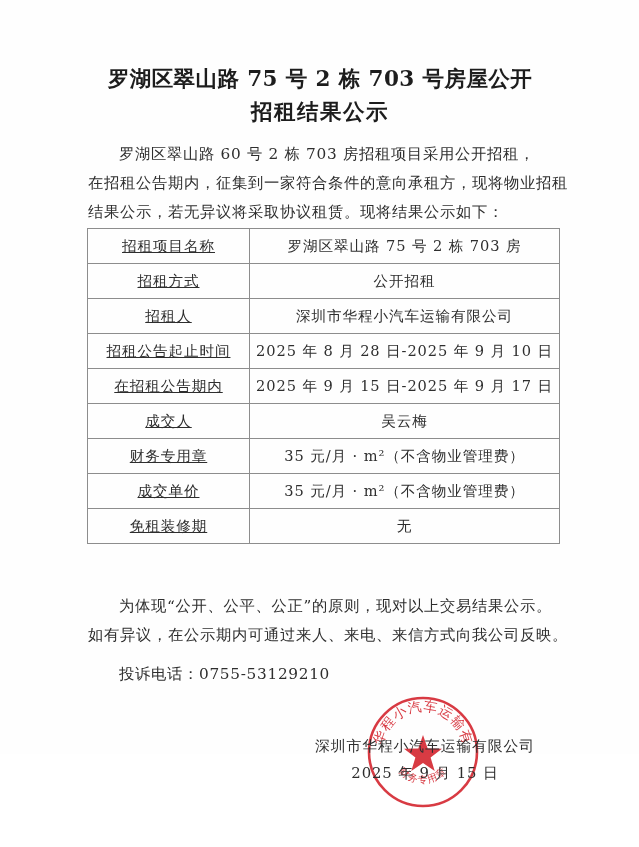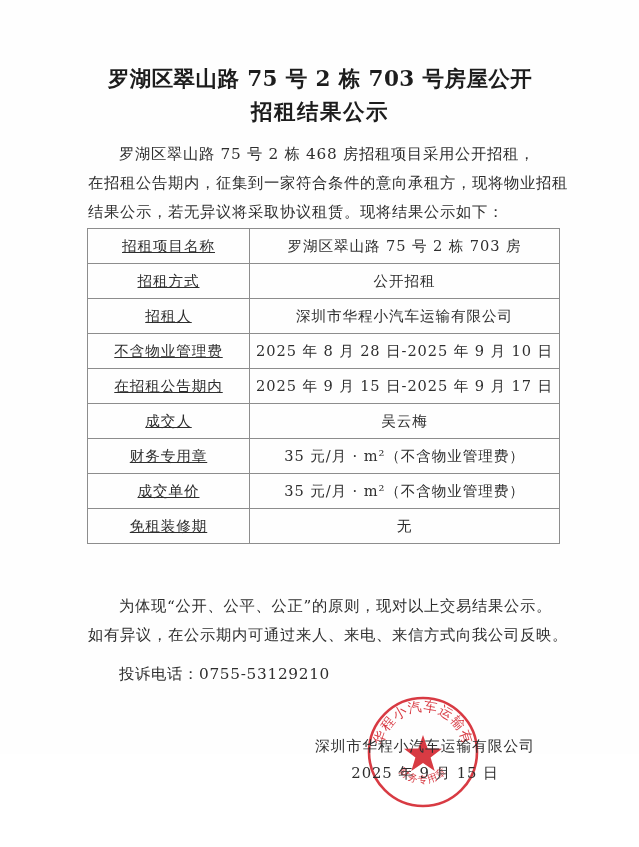--- a/index.html
+++ b/index.html
@@ -144,41 +144,41 @@
 <body>
 
 <div class="page">
 
   <div class="doc-title">
     <span class="t-line">罗湖区翠山路 75 号 2 栋 703 号房屋公开</span>
     <span class="t-line second">招租结果公示</span>
   </div>
 
   <div class="para" id="intro-paragraph">
-    <span class="p-line indent">罗湖区翠山路 75 号 2 栋 468 房招租项目采用公开招租，</span>
+    <span class="p-line indent">罗湖区翠山路 60 号 2 栋 703 房招租项目采用公开招租，</span>
     <span class="p-line">在招租公告期内，征集到一家符合条件的意向承租方，现将物业招租</span>
     <span class="p-line">结果公示，若无异议将采取协议租赁。现将结果公示如下：</span>
   </div>
 
   <table class="info-table">
     <tbody>
       <tr>
         <td class="cell-label">招租项目名称</td>
         <td class="cell-value">罗湖区翠山路 75 号 2 栋 703 房</td>
       </tr>
       <tr>
         <td class="cell-label">招租方式</td>
         <td class="cell-value">公开招租</td>
       </tr>
       <tr>
         <td class="cell-label">招租人</td>
         <td class="cell-value">深圳市华程小汽车运输有限公司</td>
       </tr>
       <tr>
-        <td class="cell-label">不含物业管理费</td>
+        <td class="cell-label">招租公告起止时间</td>
         <td class="cell-value">2025 年 8 月 28 日-2025 年 9 月 10 日</td>
       </tr>
       <tr>
         <td class="cell-label">在招租公告期内</td>
         <td class="cell-value">2025 年 9 月 15 日-2025 年 9 月 17 日</td>
       </tr>
       <tr>
         <td class="cell-label">成交人</td>
         <td class="cell-value">吴云梅</td>
       </tr>

